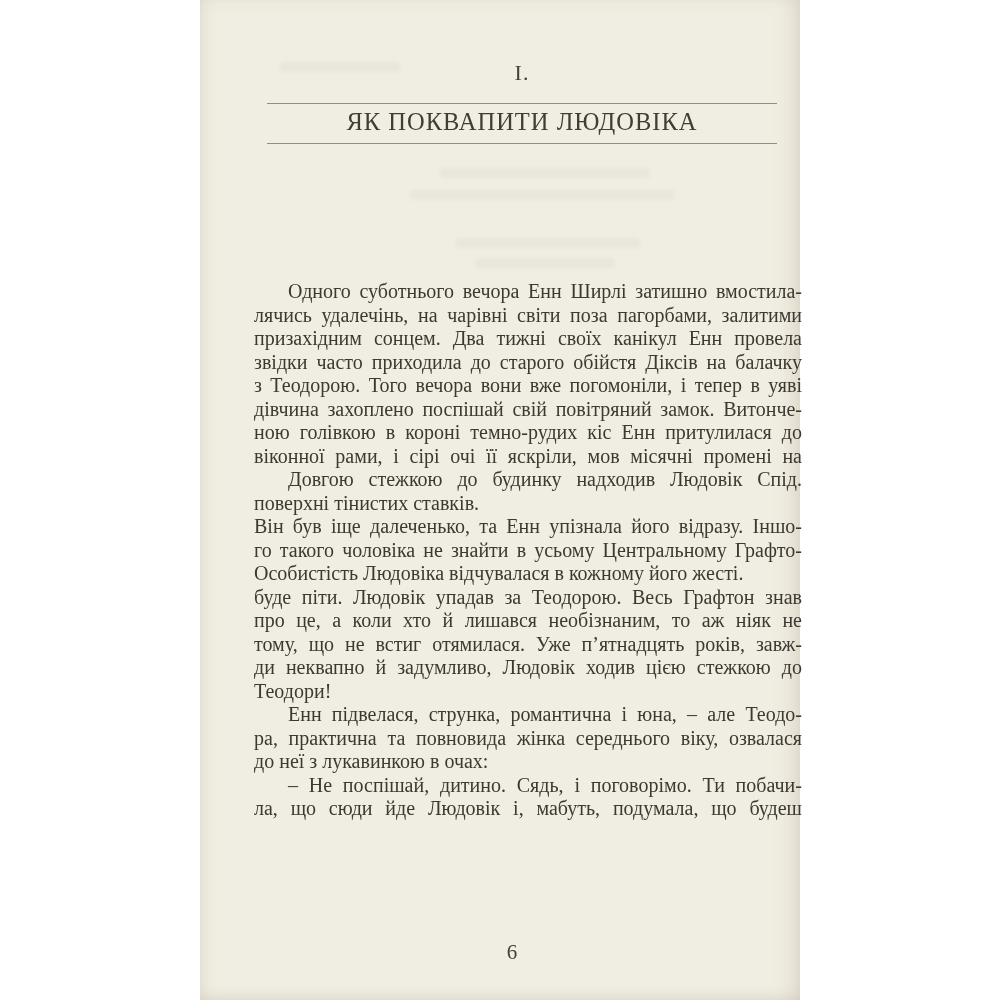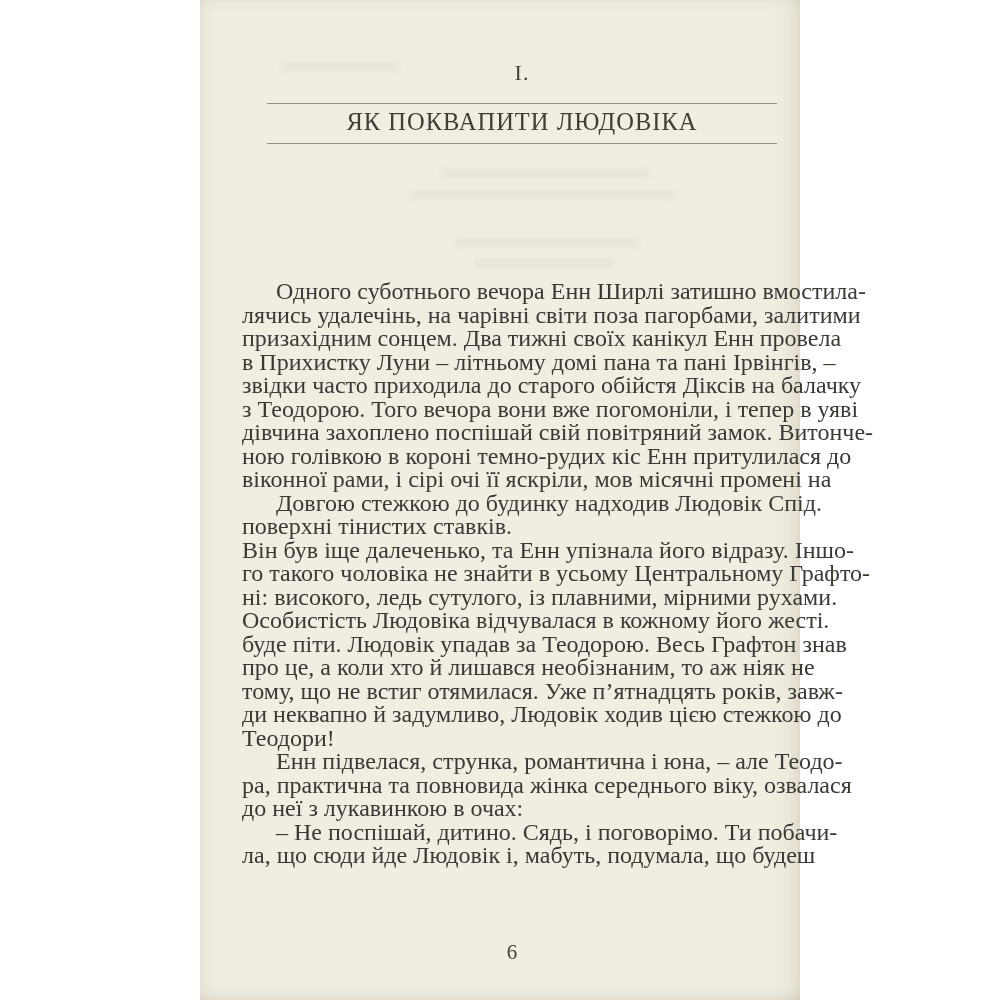--- a/index.html
+++ b/index.html
@@ -57,23 +57,23 @@
     text-align: center;
     font-size: 24.5px;
     letter-spacing: 1px;
     white-space: nowrap;
     color: #403d35;
     font-family: Liberation Serif, serif;
   }
   .body-text {
     position: absolute;
     top: 280px;
-    left: 42px;
+    left: 54px;
     width: 548px;
-    font-size: 24px;
+    font-size: 20px;
     color: #3c3933;
   }
   .line {
     height: 23.5px;
     line-height: 23.5px;
     text-align: justify;
     text-align-last: justify;
     white-space: nowrap;
     overflow: visible;
   }
@@ -124,31 +124,29 @@
 
     <div class="ghost g1"></div>
     <div class="ghost g2"></div>
     <div class="ghost g3"></div>
     <div class="ghost g4"></div>
 
     <div class="body-text">
         <div class="line indent">Одного суботнього вечора Енн Ширлі затишно вмостила-</div>
         <div class="line">лячись удалечінь, на чарівні світи поза пагорбами, залитими</div>
         <div class="line">призахідним сонцем. Два тижні своїх канікул Енн провела</div>
-        <div class="line">в Прихистку Луни – літньому домі пана та пані Ірвінгів, –</div>
         <div class="line">звідки часто приходила до старого обійстя Діксів на балачку</div>
         <div class="line">з Теодорою. Того вечора вони вже погомоніли, і тепер в уяві</div>
         <div class="line">дівчина захоплено поспішай свій повітряний замок. Витонче-</div>
         <div class="line">ною голівкою в короні темно-рудих кіс Енн притулилася до</div>
         <div class="line">віконної рами, і сірі очі її яскріли, мов місячні промені на</div>
         <div class="line indent">Довгою стежкою до будинку надходив Людовік Спід.</div>
         <div class="line last">поверхні тінистих ставків.</div>
         <div class="line">Він був іще далеченько, та Енн упізнала його відразу. Іншо-</div>
         <div class="line">го такого чоловіка не знайти в усьому Центральному Графто-</div>
-        <div class="line">ні: високого, ледь сутулого, із плавними, мірними рухами.</div>
         <div class="line last">Особистість Людовіка відчувалася в кожному його жесті.</div>
         <div class="line">буде піти. Людовік упадав за Теодорою. Весь Графтон знав</div>
         <div class="line">про це, а коли хто й лишався необізнаним, то аж ніяк не</div>
         <div class="line">тому, що не встиг отямилася. Уже п’ятнадцять років, завж-</div>
         <div class="line">ди неквапно й задумливо, Людовік ходив цією стежкою до</div>
         <div class="line last">Теодори!</div>
         <div class="line indent">Енн підвелася, струнка, романтична і юна, – але Теодо-</div>
         <div class="line">ра, практична та повновида жінка середнього віку, озвалася</div>
         <div class="line last">до неї з лукавинкою в очах:</div>
         <div class="line indent">– Не поспішай, дитино. Сядь, і поговорімо. Ти побачи-</div>

